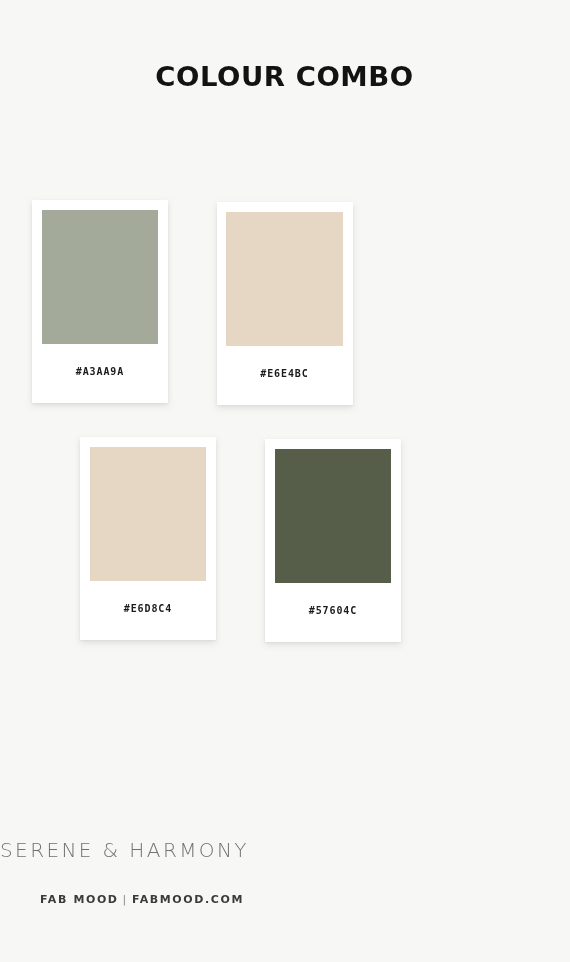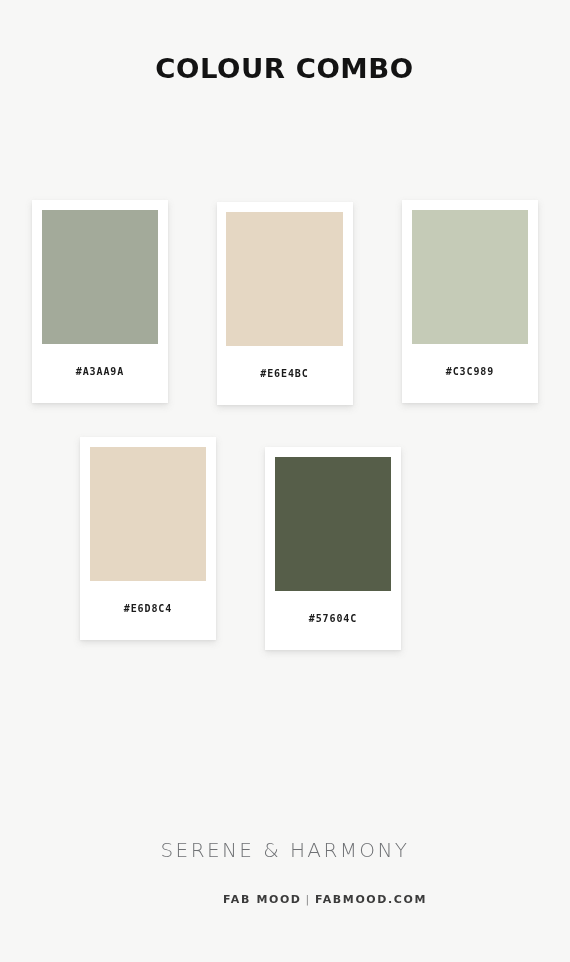--- a/index.html
+++ b/index.html
@@ -18,21 +18,21 @@
   .page {
     width: 570px;
     height: 962px;
     position: relative;
     box-sizing: border-box;
   }
 
   
   .title-wrap {
     position: absolute;
-    top: 54px;
+    top: 62px;
     left: 0;
     width: 569px;
     text-align: center;
   }
   .title {
     font-family: "DejaVu Sans", sans-serif;
     font-weight: 700;
     font-size: 27px;
     letter-spacing: 0.5px;
     color: #131313;
@@ -76,28 +76,27 @@
     white-space: nowrap;
   }
 
   
   .col-1 { left: 32px; }
   .col-2 { left: 217px; }
   .col-3 { left: 402px; }
   .row-1 { top: 0px; }
   .row-1.col-2 { top: 2px; padding-left: 9px; }
   .row-2 { top: 237px; margin-left: 48px; }
-  .row-2.col-2 { top: 247px; }
+  .row-2.col-2 { top: 239px; }
 
   
   .footer {
     position: absolute;
     left: 0;
     width: 570px;
-    text-align: center;
   }
   .footer-title {
     top: 838px;
     font-family: "DejaVu Sans", sans-serif;
     font-weight: 300;
     font-size: 20px;
     letter-spacing: 2.4px;
     color: #6f7174;
     line-height: 1.2;
   }
@@ -131,24 +130,20 @@
     <div class="card row-1 col-1">
       <div class="chip" style="background:#A3AA9A;"></div>
       <div class="chip-label">#A3AA9A</div>
     </div>
 
     <div class="card row-1 col-2">
       <div class="chip" style="background:#E5D7C3;"></div>
       <div class="chip-label">#E6E4BC</div>
     </div>
 
-    <div class="card row-1 col-3">
-      <div class="chip" style="background:#C5CBB7;"></div>
-      <div class="chip-label">#C3C989</div>
-    </div>
 
     <div class="card row-2 col-1">
       <div class="chip" style="background:#E5D7C3;"></div>
       <div class="chip-label">#E6D8C4</div>
     </div>
 
     <div class="card row-2 col-2">
       <div class="chip" style="background:#565E49;"></div>
       <div class="chip-label">#57604C</div>
     </div>

